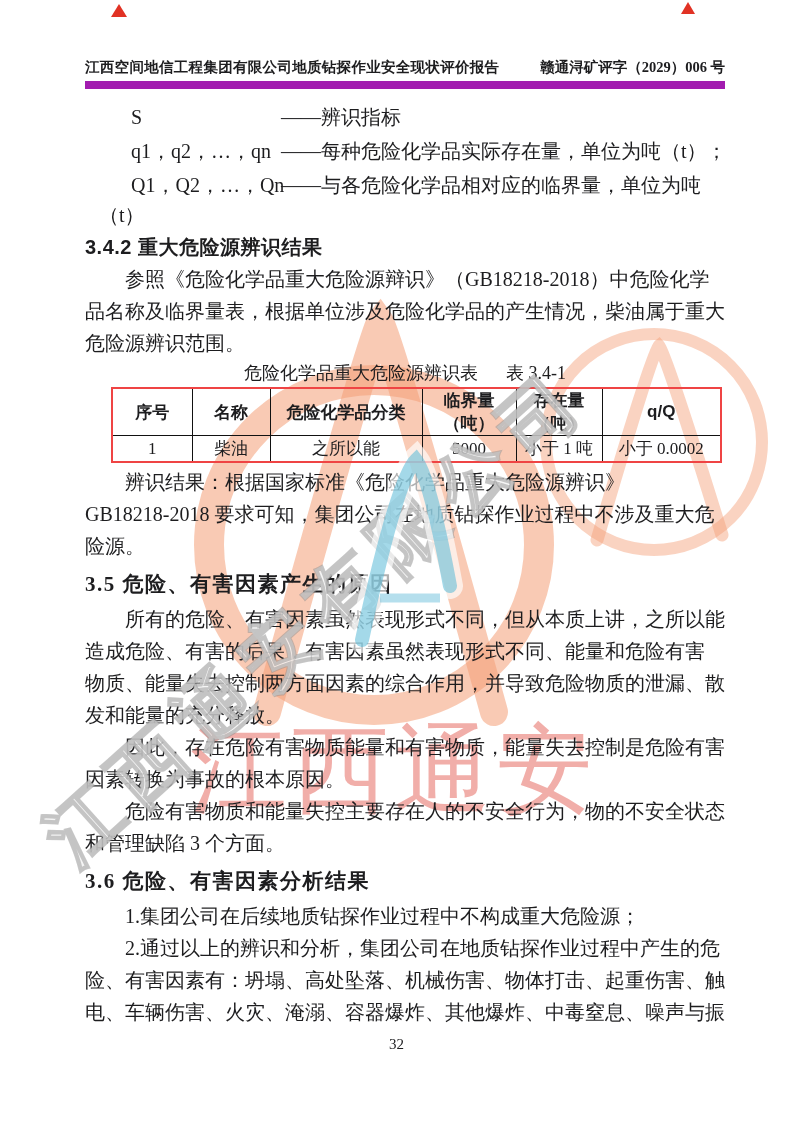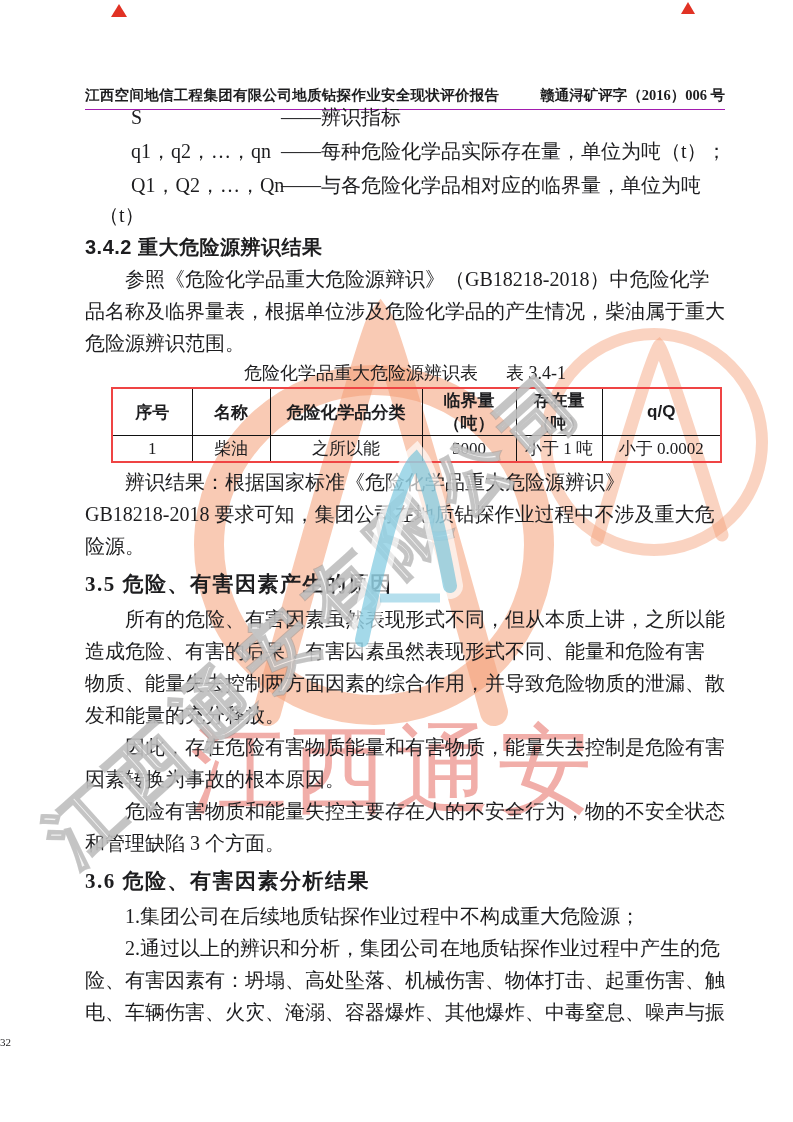--- a/index.html
+++ b/index.html
@@ -1,21 +1,21 @@
 <!DOCTYPE html>
 <html><head>
 <meta charset="utf-8">
 <style>
   html,body{margin:0;padding:0;background:#ffffff;}
   .page{position:relative;width:793px;height:1122px;background:#ffffff;overflow:hidden;
         font-family:"Liberation Serif","DejaVu Serif",serif;color:#1d1d1f;}
   
-  .hdr{position:absolute;left:85px;top:80px;width:640px;height:30px;
+  .hdr{position:absolute;left:85px;top:59px;width:640px;height:30px;
        display:flex;justify-content:space-between;align-items:flex-end;
-       border-bottom:1px solid #a21caf;padding-bottom:4px;box-sizing:border-box;}
+       border-bottom:8px solid #a21caf;padding-bottom:4px;box-sizing:border-box;}
   .hdr-left{font-size:14.5px;font-weight:bold;letter-spacing:.3px;white-space:nowrap;}
   .hdr-right{font-size:14.5px;font-weight:bold;white-space:nowrap;}
   .tri{position:absolute;width:0;height:0;border-style:solid;}
   .tri-left{left:111px;top:4px;border-width:0 8px 13px 8px;border-color:transparent transparent #e13224 transparent;}
   .tri-right{left:681px;top:2px;border-width:0 7px 12px 7px;border-color:transparent transparent #e13224 transparent;}
   
   .wm-under,.wm-over{position:absolute;left:0;top:0;width:793px;height:1122px;pointer-events:none;}
   .wm-under{z-index:1;margin-left:32px;}
   .wm-over{z-index:3;}
   .wm-red-text{position:absolute;left:158px;top:706px;font-size:97px;letter-spacing:5px;
@@ -40,22 +40,22 @@
   
   .tbl-title{height:28px;line-height:28px;text-align:center;font-size:18px;font-weight:normal;
              font-family:"Liberation Sans","DejaVu Sans",sans-serif;}
   .tbl-title .ref{margin-left:28px;font-family:"Liberation Serif",serif;}
   table.dt{border-collapse:collapse;table-layout:fixed;width:609px;margin-left:26px;
            border:2px solid #ef4444;}
   table.dt th{font-size:17px;font-weight:bold;height:27px;border:1px solid #111;
               font-family:"Liberation Sans","DejaVu Sans",sans-serif;padding:0;text-align:center;}
   table.dt td{font-size:17px;height:25px;border:1px solid #111;padding:0;text-align:center;}
   
-  .footer{position:absolute;left:0;top:1036px;width:793px;
-          font-size:11px;z-index:2;}
+  .footer{position:absolute;left:0;top:1036px;width:793px;text-align:center;
+          font-size:15px;z-index:2;}
 </style>
 </head>
 <body>
 
 <div class="page">
 
   <div class="wm-under">
     <svg width="793" height="1122" viewBox="0 0 793 1122">
 
       <circle cx="342" cy="545" r="165" fill="none" stroke="rgba(244,158,118,0.55)" stroke-width="30"></circle>
@@ -75,21 +75,21 @@
       <path d="M362,640 Q397,478 416,460 Q430,478 450,586" fill="none" stroke="rgba(90,185,215,0.55)" stroke-width="14" stroke-linecap="round"></path>
       <path d="M380,598 L440,598" stroke="rgba(90,185,215,0.45)" stroke-width="9"></path>
     </svg>
   </div>
 
   <div class="tri tri-left"></div>
   <div class="tri tri-right"></div>
 
   <div class="hdr">
     <span class="hdr-left">江西空间地信工程集团有限公司地质钻探作业安全现状评价报告</span>
-    <span class="hdr-right">赣通浔矿评字（2016）006 号</span>
+    <span class="hdr-right">赣通浔矿评字（2029）006 号</span>
   </div>
 
   <div class="content">
 
     <div class="def-row">
       <span class="def-ind"></span>
       <span class="def-term">S</span>
       <span class="def-desc">——辨识指标</span>
     </div>
     <div class="def-row">

